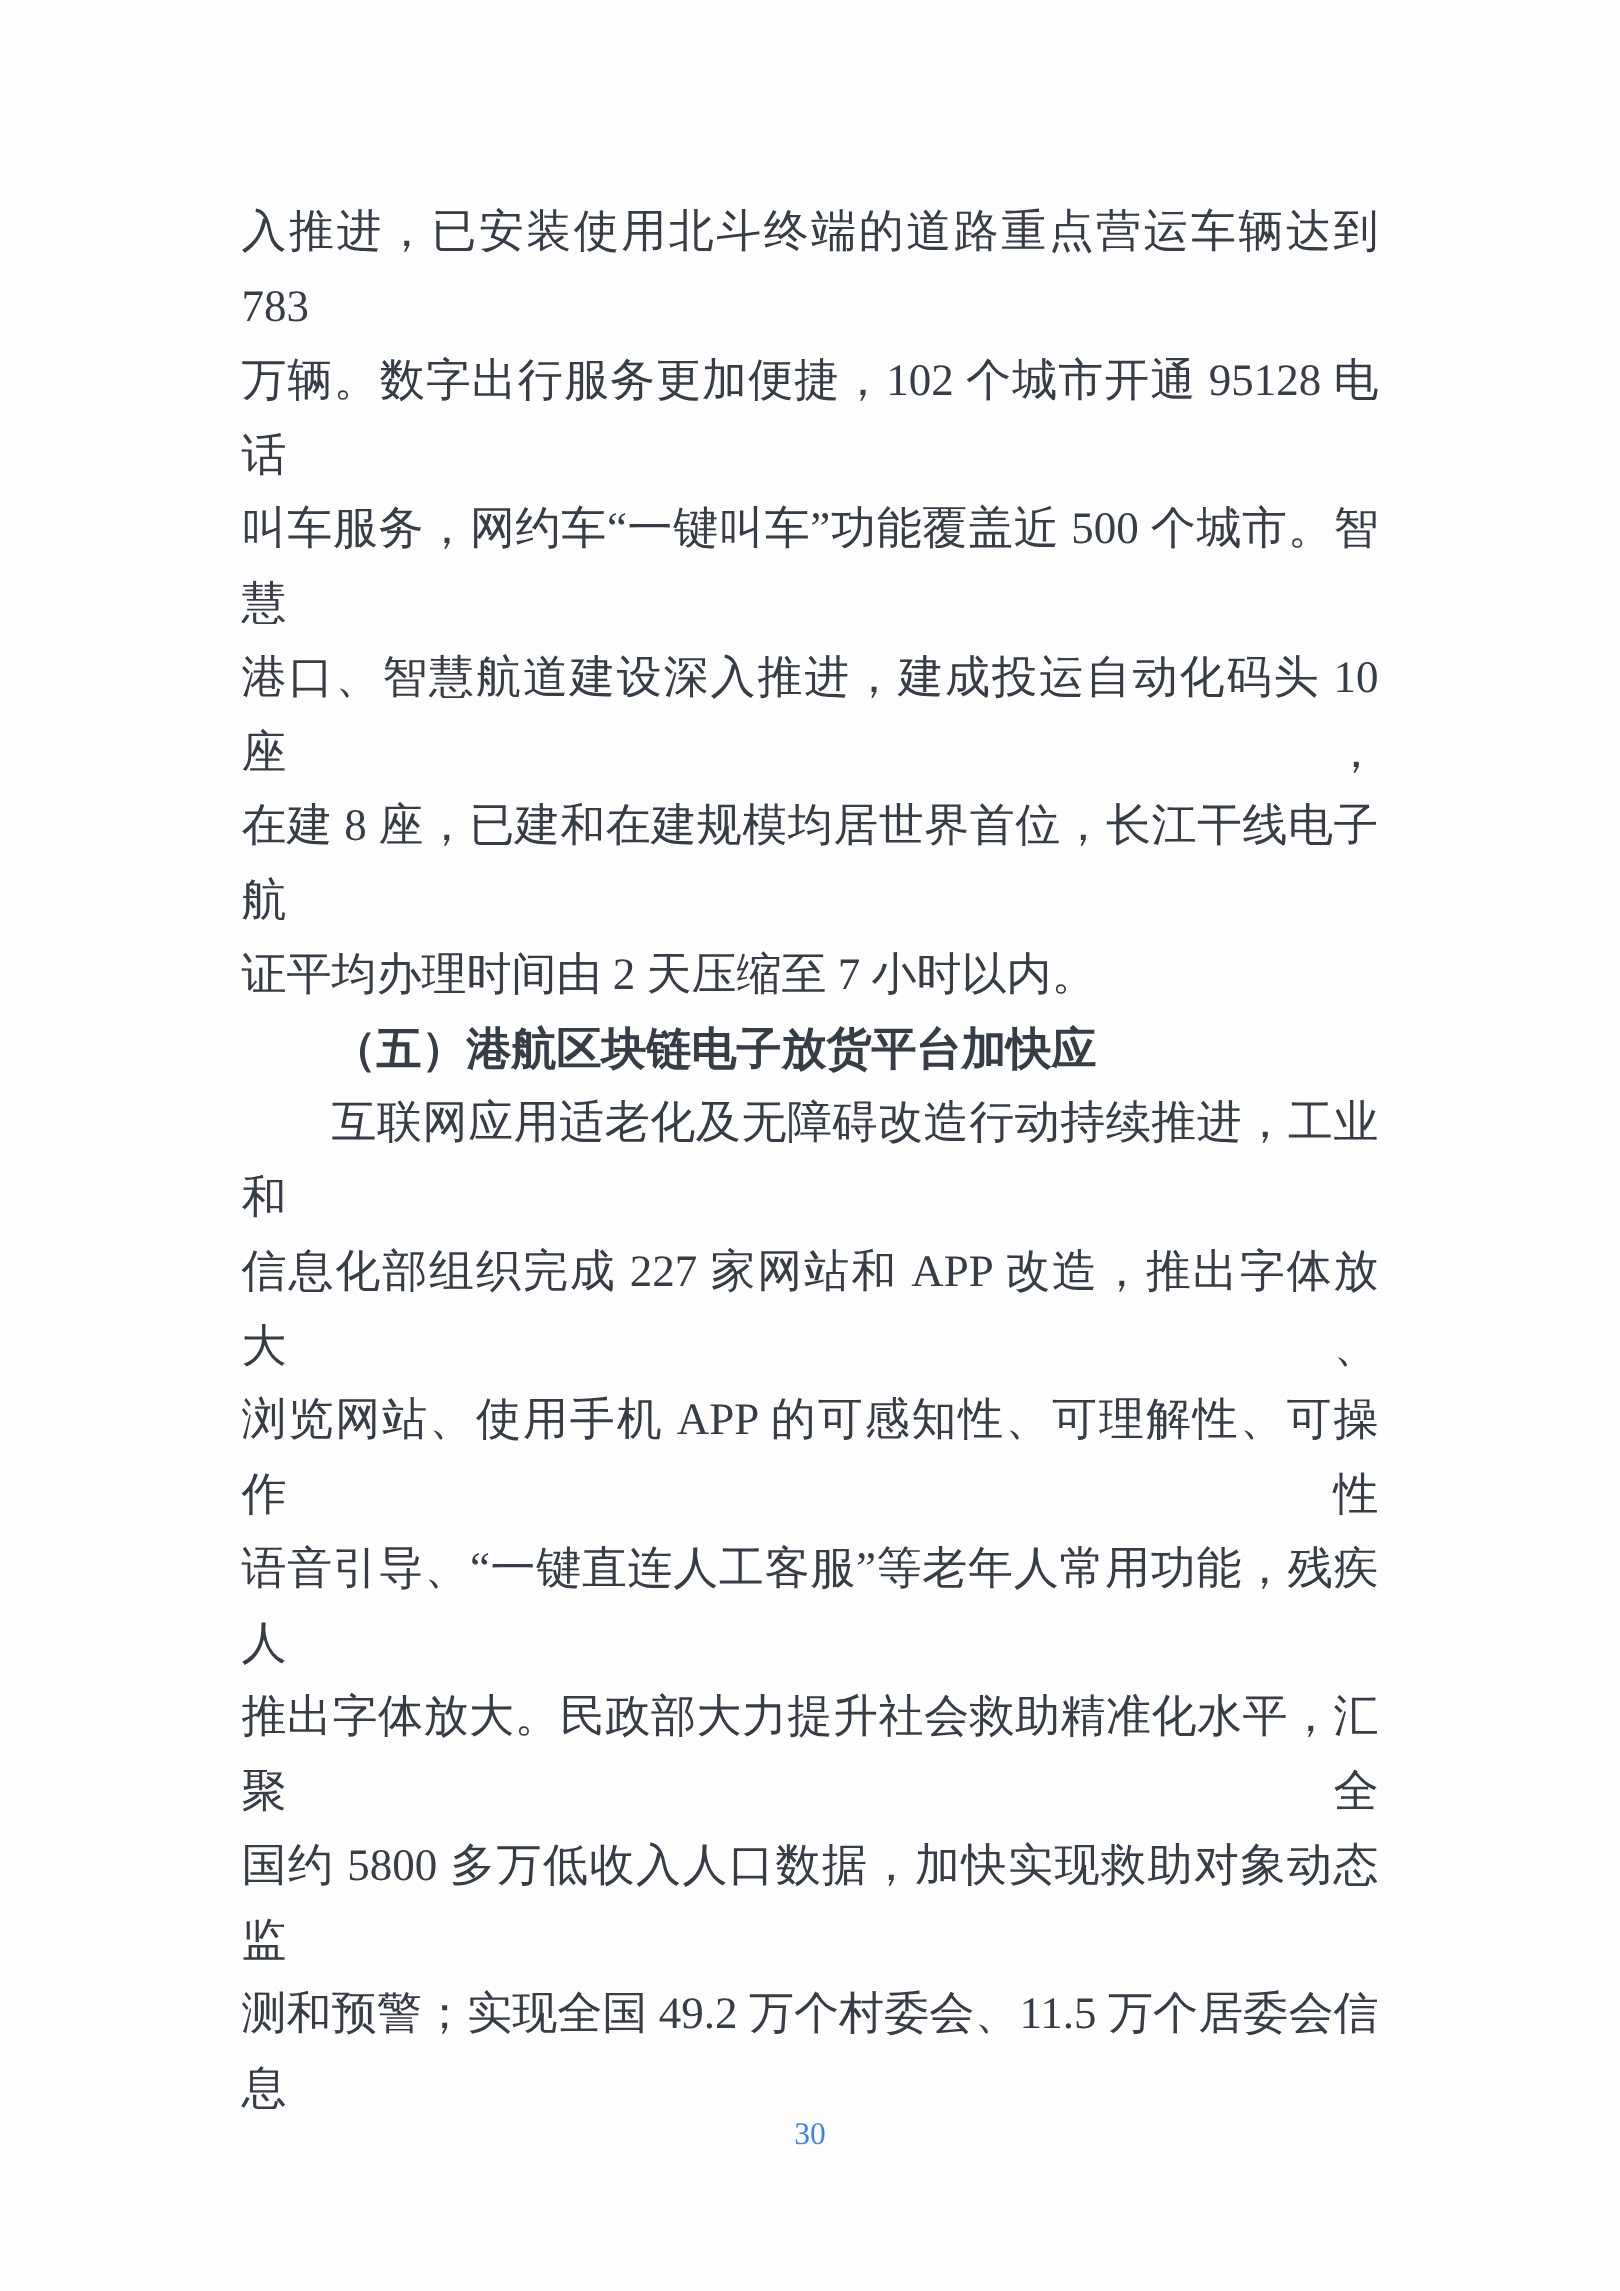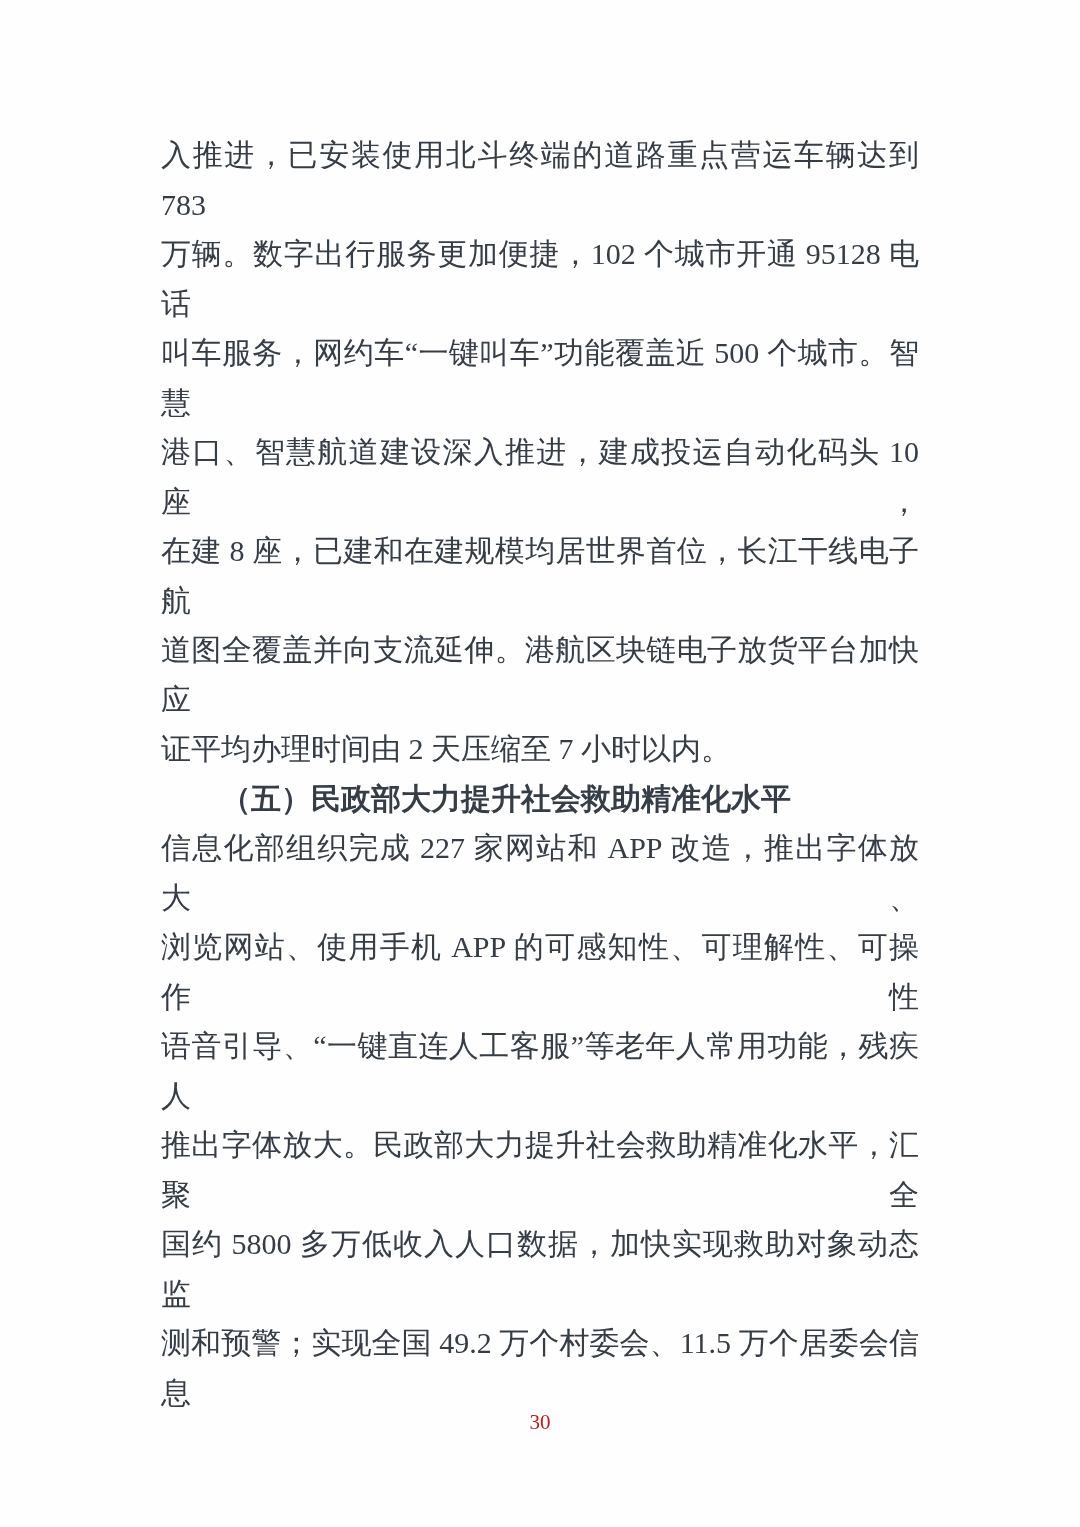--- a/index.html
+++ b/index.html
@@ -41,39 +41,39 @@
     text-align: left;
     text-align-last: left;
   }
   .pagenum {
     position: absolute;
     top: 1410px;
     left: 0;
     width: 100%;
     text-align: center;
     font-size: 21px;
-    color: #b91c1c;
+    color: #3b82f6;
   }
 </style>
 </head>
 <body>
 
 <div class="page">
   <div class="content">
 
     <div class="line just">入推进，已安装使用北斗终端的道路重点营运车辆达到 783</div>
     <div class="line just">万辆。数字出行服务更加便捷，102 个城市开通 95128 电话</div>
     <div class="line just">叫车服务，网约车“一键叫车”功能覆盖近 500 个城市。智慧</div>
     <div class="line just">港口、智慧航道建设深入推进，建成投运自动化码头 10 座，</div>
     <div class="line just">在建 8 座，已建和在建规模均居世界首位，长江干线电子航</div>
-    <div class="line just">道图全覆盖并向支流延伸。港航区块链电子放货平台加快应</div>
     <div class="line">证平均办理时间由 2 天压缩至 7 小时以内。</div>
 
-    <div class="line heading">（五）民政部大力提升社会救助精准化水平</div>
+    <div class="line heading">（五）港航区块链电子放货平台加快应</div>
 
+    <div class="line just first">互联网应用适老化及无障碍改造行动持续推进，工业和</div>
     <div class="line just">信息化部组织完成 227 家网站和 APP 改造，推出字体放大、</div>
     <div class="line just">浏览网站、使用手机 APP 的可感知性、可理解性、可操作性</div>
     <div class="line just">语音引导、“一键直连人工客服”等老年人常用功能，残疾人</div>
     <div class="line just">推出字体放大。民政部大力提升社会救助精准化水平，汇聚全</div>
     <div class="line just">国约 5800 多万低收入人口数据，加快实现救助对象动态监</div>
     <div class="line just">测和预警；实现全国 49.2 万个村委会、11.5 万个居委会信息</div>
 
   </div>
 
   <div class="pagenum">30</div>

